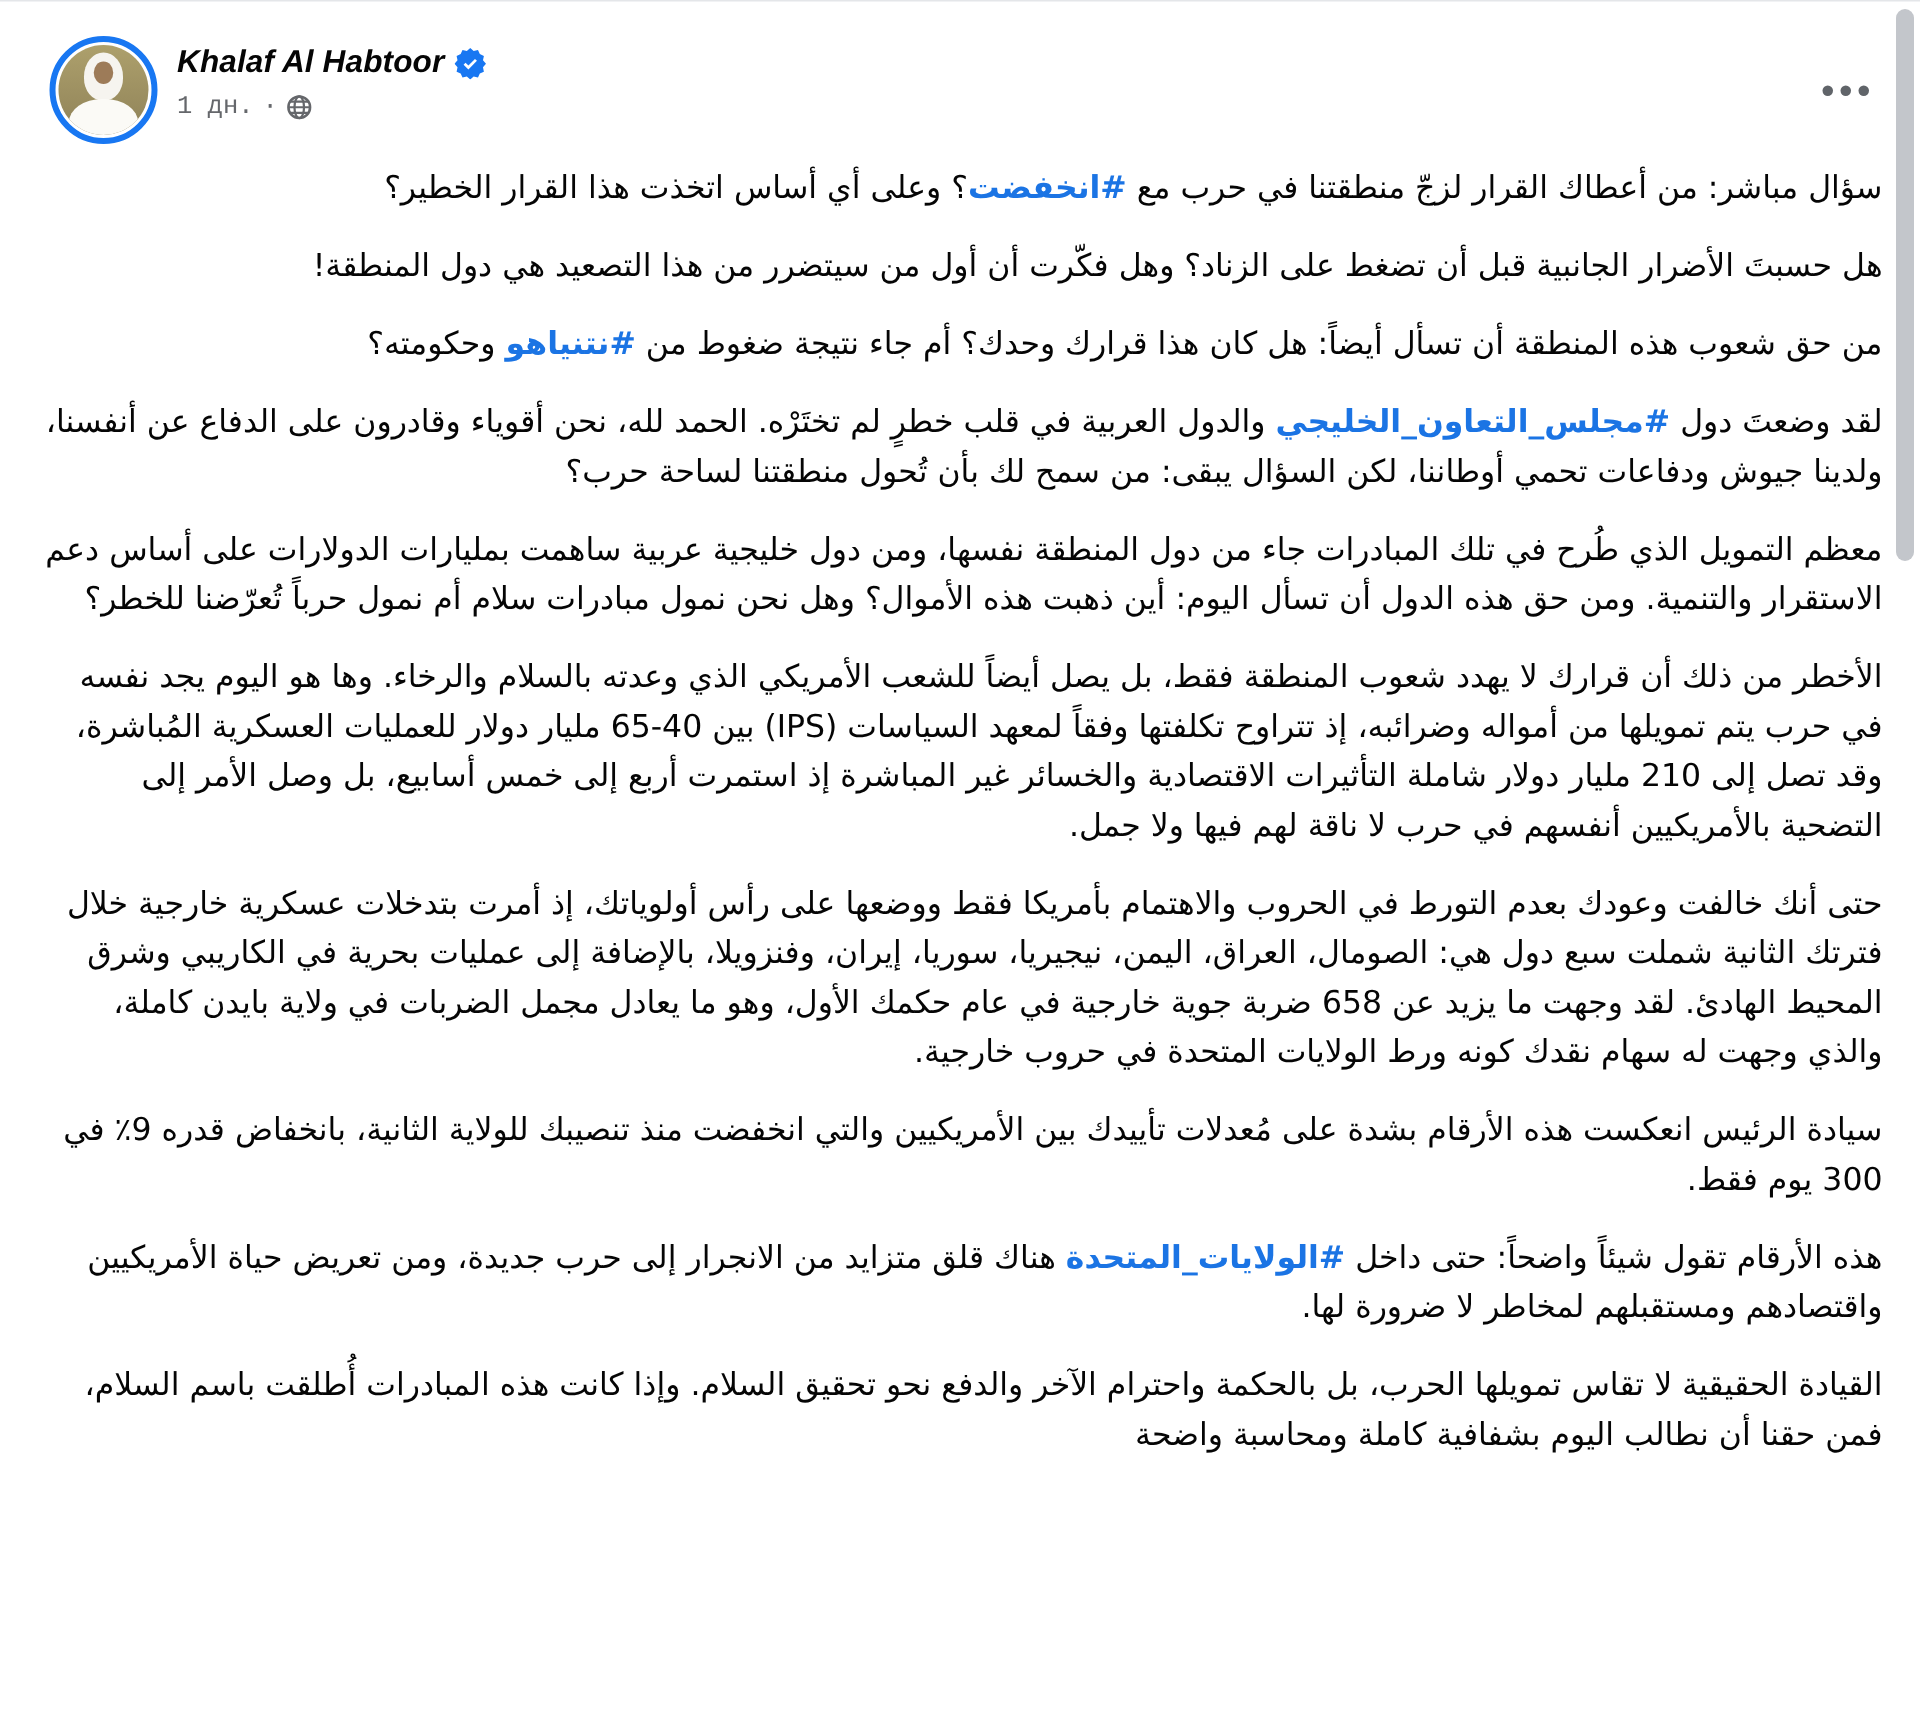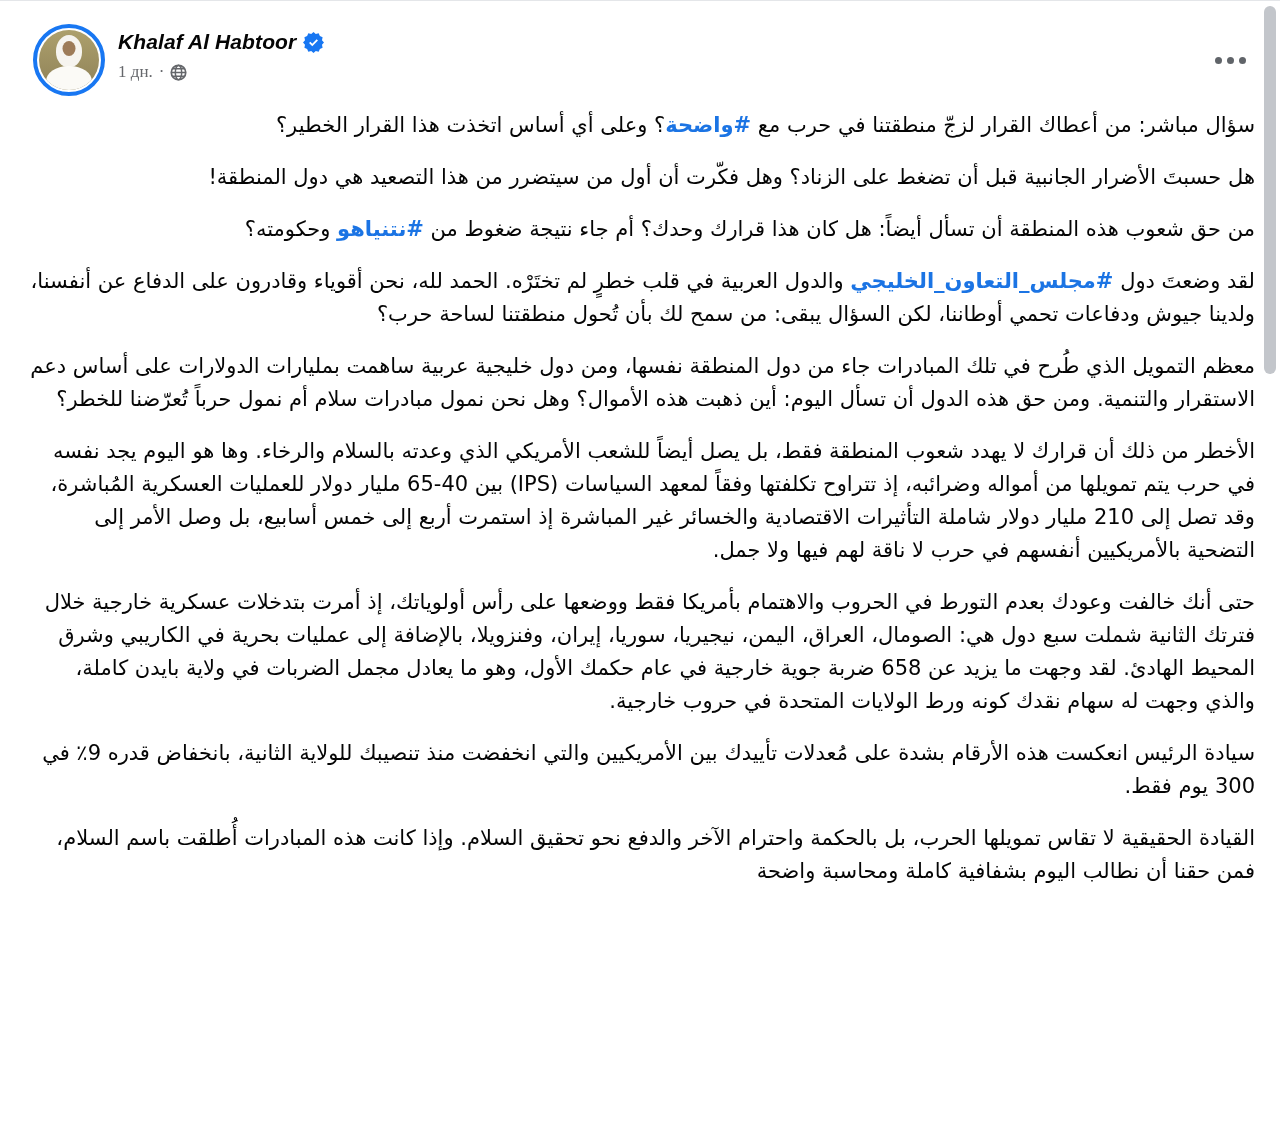--- a/index.html
+++ b/index.html
@@ -30,21 +30,21 @@
     width:46px; height:32px; background:#fbfaf6; border-radius:48% 48% 0 0; }
 
   .header-text { padding:6px 0 0 13px; }
   .name-row { display:flex; align-items:center; gap:7px; }
   .author-name {
     font-family:"Liberation Sans","DejaVu Sans",sans-serif;
     font-size:21px; font-weight:700; color:#050505; letter-spacing:.1px;font-style:italic;
   }
   .verified-badge { width:21px; height:21px; display:inline-block; }
   .meta-row { display:flex; align-items:center; gap:6px; margin-top:8px;
-    color:#65676b; font-family:Liberation Serif, serif; font-size:17px; }
+    color:#65676b; font-family:Liberation Mono, monospace; font-size:17px; }
   .globe { width:17px; height:17px; display:inline-block; }
 
   .more-button {
     position:absolute; right:28px; top:44px; width:44px; height:30px;
     background:none; border:none; cursor:pointer; display:flex; align-items:center;
     justify-content:center; gap:5px;
   }
   .more-button i { width:7px; height:7px; border-radius:50%; background:#606469; display:block; }
 
   
@@ -94,22 +94,23 @@
   </div>
 
   <button class="more-button" aria-label="menu">
     <i></i>
     <i></i>
     <i></i>
   </button>
 </header>
 
 <article class="post-text" dir="rtl">
-    <p>سؤال مباشر: من أعطاك القرار لزجّ منطقتنا في حرب مع <a class="hashtag">#واضحة</a>؟ وعلى أي أساس اتخذت هذا القرار الخطير؟</p>
+    <p>سؤال مباشر: من أعطاك القرار لزجّ منطقتنا في حرب مع <a class="hashtag">#انخفضت</a>؟ وعلى أي أساس اتخذت هذا القرار الخطير؟</p>
     <p>هل حسبتَ الأضرار الجانبية قبل أن تضغط على الزناد؟ وهل فكّرت أن أول من سيتضرر من هذا التصعيد هي دول المنطقة!</p>
     <p>من حق شعوب هذه المنطقة أن تسأل أيضاً: هل كان هذا قرارك وحدك؟ أم جاء نتيجة ضغوط من <a class="hashtag">#نتنياهو</a> وحكومته؟</p>
     <p>لقد وضعتَ دول <a class="hashtag">#مجلس_التعاون_الخليجي</a> والدول العربية في قلب خطرٍ لم تختَرْه. الحمد لله، نحن أقوياء وقادرون على الدفاع عن أنفسنا، ولدينا جيوش ودفاعات تحمي أوطاننا، لكن السؤال يبقى: من سمح لك بأن تُحول منطقتنا لساحة حرب؟</p>
     <p>معظم التمويل الذي طُرح في تلك المبادرات جاء من دول المنطقة نفسها، ومن دول خليجية عربية ساهمت بمليارات الدولارات على أساس دعم الاستقرار والتنمية. ومن حق هذه الدول أن تسأل اليوم: أين ذهبت هذه الأموال؟ وهل نحن نمول مبادرات سلام أم نمول حرباً تُعرّضنا للخطر؟</p>
     <p>الأخطر من ذلك أن قرارك لا يهدد شعوب المنطقة فقط، بل يصل أيضاً للشعب الأمريكي الذي وعدته بالسلام والرخاء. وها هو اليوم يجد نفسه في حرب يتم تمويلها من أمواله وضرائبه، إذ تتراوح تكلفتها وفقاً لمعهد السياسات (IPS) بين 40-65 مليار دولار للعمليات العسكرية المُباشرة، وقد تصل إلى 210 مليار دولار شاملة التأثيرات الاقتصادية والخسائر غير المباشرة إذ استمرت أربع إلى خمس أسابيع، بل وصل الأمر إلى التضحية بالأمريكيين أنفسهم في حرب لا ناقة لهم فيها ولا جمل.</p>
     <p>حتى أنك خالفت وعودك بعدم التورط في الحروب والاهتمام بأمريكا فقط ووضعها على رأس أولوياتك، إذ أمرت بتدخلات عسكرية خارجية خلال فترتك الثانية شملت سبع دول هي: الصومال، العراق، اليمن، نيجيريا، سوريا، إيران، وفنزويلا، بالإضافة إلى عمليات بحرية في الكاريبي وشرق المحيط الهادئ. لقد وجهت ما يزيد عن 658 ضربة جوية خارجية في عام حكمك الأول، وهو ما يعادل مجمل الضربات في ولاية بايدن كاملة، والذي وجهت له سهام نقدك كونه ورط الولايات المتحدة في حروب خارجية.</p>
     <p>سيادة الرئيس انعكست هذه الأرقام بشدة على مُعدلات تأييدك بين الأمريكيين والتي انخفضت منذ تنصيبك للولاية الثانية، بانخفاض قدره 9٪ في 300 يوم فقط.</p>
+    <p>هذه الأرقام تقول شيئاً واضحاً: حتى داخل <a class="hashtag">#الولايات_المتحدة</a> هناك قلق متزايد من الانجرار إلى حرب جديدة، ومن تعريض حياة الأمريكيين واقتصادهم ومستقبلهم لمخاطر لا ضرورة لها.</p>
     <p>القيادة الحقيقية لا تقاس تمويلها الحرب، بل بالحكمة واحترام الآخر والدفع نحو تحقيق السلام. وإذا كانت هذه المبادرات أُطلقت باسم السلام، فمن حقنا أن نطالب اليوم بشفافية كاملة ومحاسبة واضحة</p>
   </article>
 
 </body></html>

